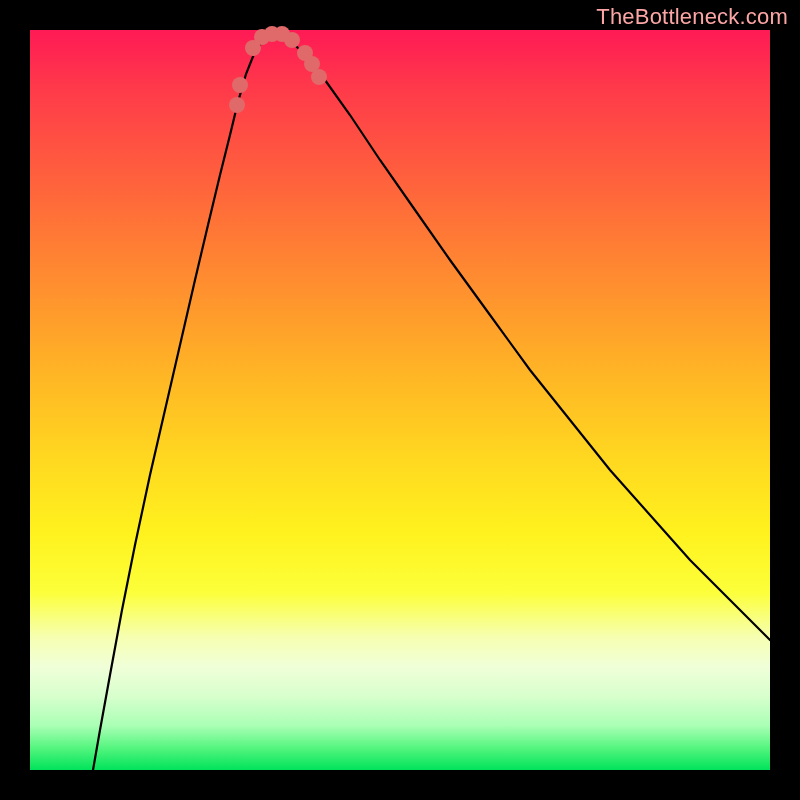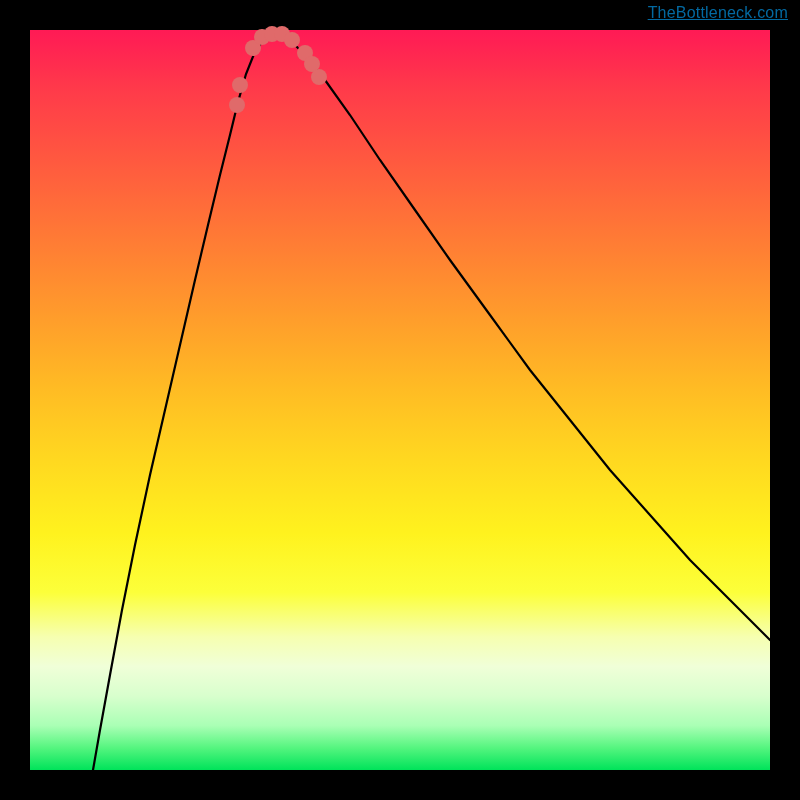--- a/index.html
+++ b/index.html
@@ -41,25 +41,24 @@
       #d8ffcd 90%,
       #aaffb5 94%,
       #55f57f 97%,
       #00e35a 100%
     );
   }
   .watermark {
     position: absolute;
     top: 4px;
     right: 12px;
-    color: #0369a1;
-    font-size: 16px;
+    color: #fca5a5;
+    font-size: 22px;
     letter-spacing: 0.2px;
     user-select: none;
-    text-decoration: underline;
   }
   svg.curve {
     position: absolute;
     left: 0;
     top: 0;
     width: 740px;
     height: 740px;
     overflow: visible;
   }
 </style>

